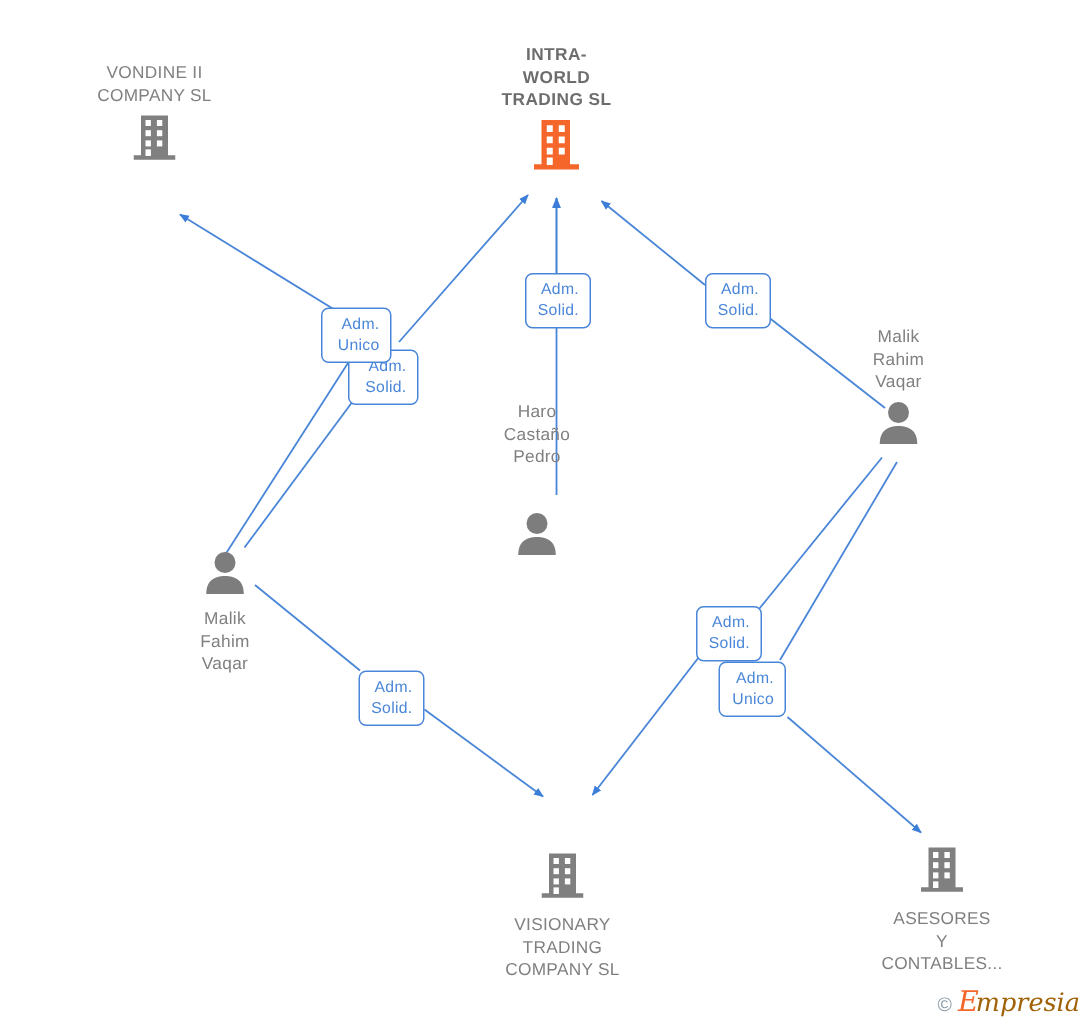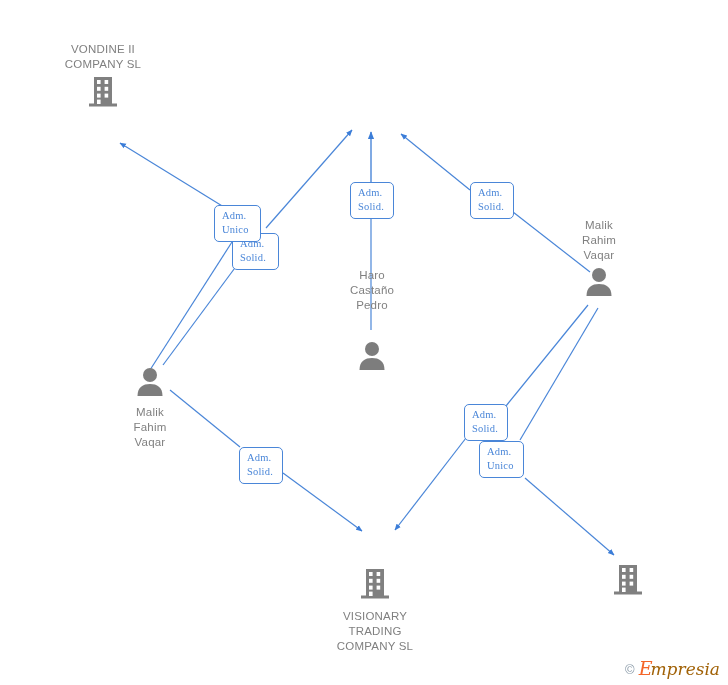--- a/index.html
+++ b/index.html
@@ -57,24 +57,23 @@
   .edge-label {
     position: absolute;
     box-sizing: border-box;
     border: 1px solid #4a86d8;
     border-radius: 5px;
     background: #ffffff;
     color: #4a86d8;
     font-size: 10.5px;
     line-height: 14px;
     padding: 3px 7px 4px 7px;
-    text-align: left;
+    text-align: right;
     white-space: pre-line;
     letter-spacing: 0.2px;
-    font-family: Liberation Serif, serif;
   }
 
   
   #watermark {
     position: absolute;
     right: 8px;
     bottom: 6px;
     display: flex;
     align-items: center;
     gap: 4px;
@@ -127,40 +126,59 @@
     <path d="M 170 390 L 240 447" stroke="#4a86d8" stroke-width="1.2" fill="none"></path>
     <path d="M 283 473 L 362 531" stroke="#4a86d8" stroke-width="1.2" fill="none" marker-end="url(#arrow)"></path>
 
     <path d="M 588 305 L 506 406" stroke="#4a86d8" stroke-width="1.2" fill="none"></path>
     <path d="M 466 438 L 395 530" stroke="#4a86d8" stroke-width="1.2" fill="none" marker-end="url(#arrow)"></path>
 
     <path d="M 598 308 L 520 440" stroke="#4a86d8" stroke-width="1.2" fill="none"></path>
     <path d="M 525 478 L 614 555" stroke="#4a86d8" stroke-width="1.2" fill="none" marker-end="url(#arrow)"></path>
   </svg>
 
+  <div class="node center" style="left:306px; top:30px;">
+    <div class="label">INTRA-
+WORLD
+TRADING  SL</div>
+    <span class="icon">
+      <svg width="30" height="36" viewBox="0 0 30 36" xmlns="http://www.w3.org/2000/svg">
+        <rect x="5" y="2" width="19" height="30" fill="#f4662a"></rect>
+        <rect x="0" y="31.5" width="30" height="3.5" fill="#f4662a"></rect>
+        <rect x="8.5" y="5.5" width="4" height="4.5" fill="#ffffff"></rect>
+        <rect x="16.5" y="5.5" width="4" height="4.5" fill="#ffffff"></rect>
+        <rect x="8.5" y="13" width="4" height="4.5" fill="#ffffff"></rect>
+        <rect x="16.5" y="13" width="4" height="4.5" fill="#ffffff"></rect>
+        <rect x="8.5" y="20.5" width="4" height="4.5" fill="#ffffff"></rect>
+        <rect x="16.5" y="20.5" width="4" height="4.5" fill="#ffffff"></rect>
+        <rect x="8.5" y="27" width="4" height="5" fill="#ffffff"></rect>
+        <rect x="16.5" y="27" width="4" height="5" fill="#f4662a"></rect>
+      </svg>
+    </span>
+  </div>
 
   <div class="node" style="left:38px; top:42px;">
     <div class="label">VONDINE II
 COMPANY  SL</div>
     <span class="icon">
       <svg width="28" height="33" viewBox="0 0 28 33" xmlns="http://www.w3.org/2000/svg">
         <rect x="5" y="2" width="18" height="27" fill="#808080"></rect>
         <rect x="0" y="28.5" width="28" height="3" fill="#808080"></rect>
         <rect x="8" y="5" width="3.6" height="4" fill="#ffffff"></rect>
         <rect x="15.6" y="5" width="3.6" height="4" fill="#ffffff"></rect>
         <rect x="8" y="11.8" width="3.6" height="4" fill="#ffffff"></rect>
         <rect x="15.6" y="11.8" width="3.6" height="4" fill="#ffffff"></rect>
         <rect x="8" y="18.6" width="3.6" height="4" fill="#ffffff"></rect>
         <rect x="15.6" y="18.6" width="3.6" height="4" fill="#ffffff"></rect>
         <rect x="8" y="24.6" width="3.6" height="4.4" fill="#ffffff"></rect>
       </svg>
     </span>
   </div>
 
-  <div class="node" style="left:307px; top:268px;gap:24px;">
+  <div class="node" style="left:293px; top:268px;gap:24px;">
     <div class="label">Haro
 Castaño
 Pedro</div>
     <span class="icon">
       <svg width="30" height="30" viewBox="0 0 30 30" xmlns="http://www.w3.org/2000/svg">
         <circle cx="15" cy="9" r="7" fill="#7d7d7d"></circle>
         <path d="M 2.5 30 C 2.5 21 8 18 15 18 C 22 18 27.5 21 27.5 30 Z" fill="#7d7d7d"></path>
       </svg>
     </span>
   </div>
@@ -202,20 +220,23 @@
         <rect x="8" y="11.8" width="3.6" height="4" fill="#ffffff"></rect>
         <rect x="15.6" y="11.8" width="3.6" height="4" fill="#ffffff"></rect>
         <rect x="8" y="18.6" width="3.6" height="4" fill="#ffffff"></rect>
         <rect x="15.6" y="18.6" width="3.6" height="4" fill="#ffffff"></rect>
         <rect x="8" y="24.6" width="3.6" height="4.4" fill="#ffffff"></rect>
       </svg>
     </span>
   </div>
 
   <div class="node below" style="left:563px; top:560px;">
+    <div class="label">ASESORES
+Y
+CONTABLES...</div>
     <span class="icon">
       <svg width="28" height="33" viewBox="0 0 28 33" xmlns="http://www.w3.org/2000/svg">
         <rect x="5" y="2" width="18" height="27" fill="#808080"></rect>
         <rect x="0" y="28.5" width="28" height="3" fill="#808080"></rect>
         <rect x="8" y="5" width="3.6" height="4" fill="#ffffff"></rect>
         <rect x="15.6" y="5" width="3.6" height="4" fill="#ffffff"></rect>
         <rect x="8" y="11.8" width="3.6" height="4" fill="#ffffff"></rect>
         <rect x="15.6" y="11.8" width="3.6" height="4" fill="#ffffff"></rect>
         <rect x="8" y="18.6" width="3.6" height="4" fill="#ffffff"></rect>
         <rect x="15.6" y="18.6" width="3.6" height="4" fill="#ffffff"></rect>

